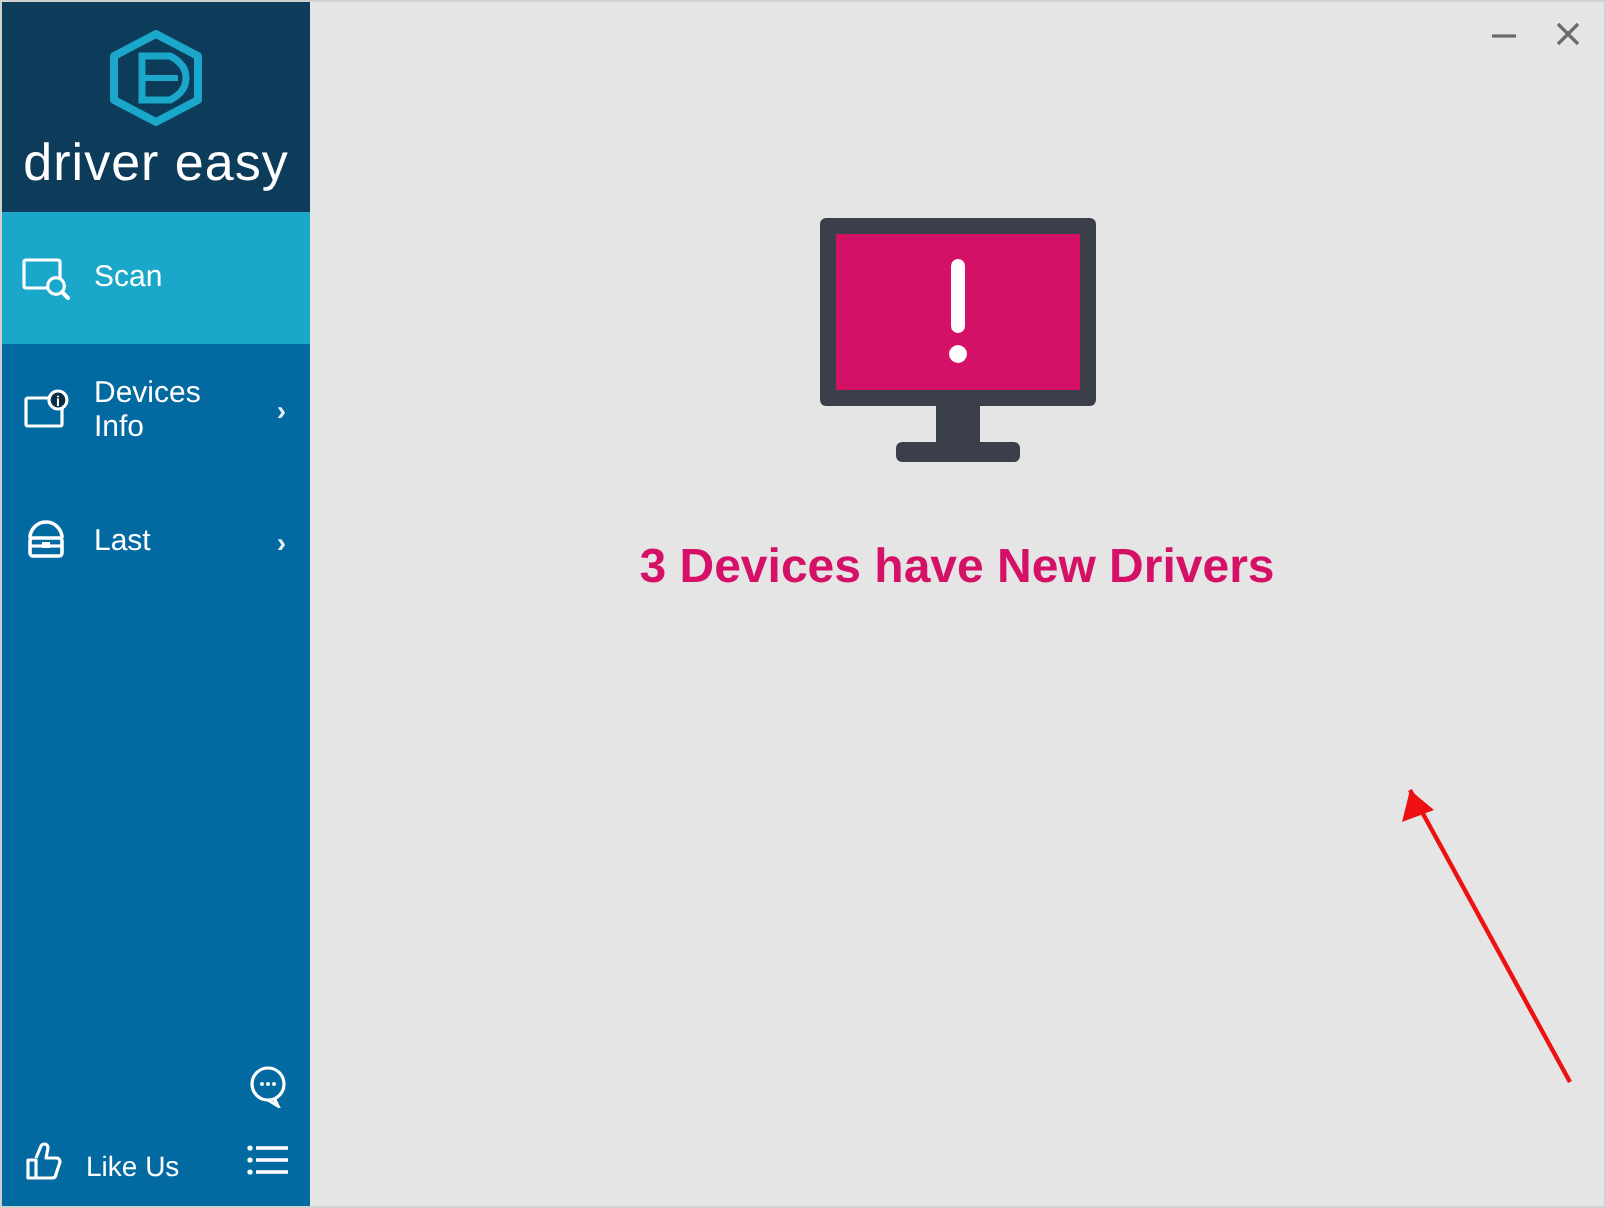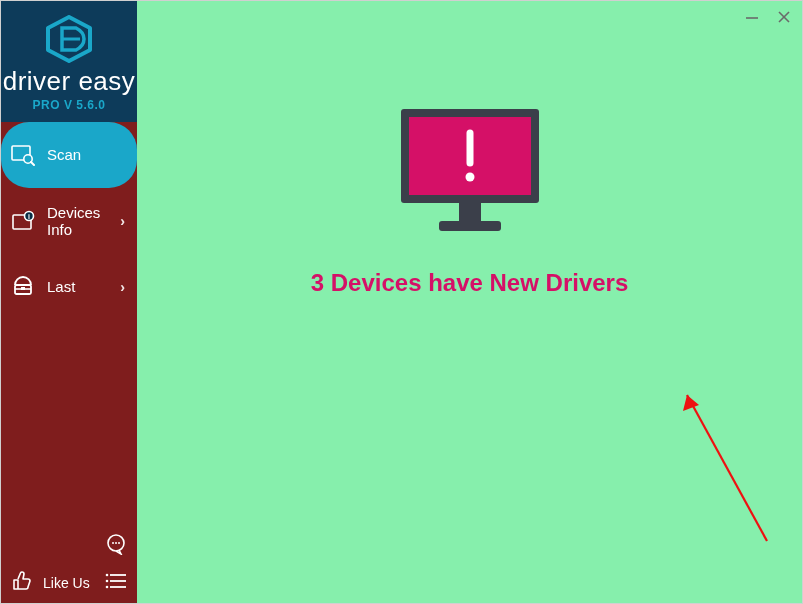--- a/index.html
+++ b/index.html
@@ -1,34 +1,34 @@
 <!DOCTYPE html>
 <html><head>
 <meta charset="utf-8">
 <style>
   * { margin: 0; padding: 0; box-sizing: border-box; font-family: Arial, Helvetica, sans-serif; }
   body { width: 803px; height: 604px; overflow: hidden; background: #f5f5f5; }
   .app { display: flex; width: 803px; height: 604px; border: 1px solid #d0d0d0; background: #fff; }
   
-  .sidebar { width: 136px; background: #7f1d1d; display: flex; flex-direction: column; color: #fff; }
+  .sidebar { width: 154px; background: #0369a1; display: flex; flex-direction: column; color: #fff; }
   .brand { background: #0d3b5a; padding: 14px 0 10px; text-align: center; }
   .brand svg { display: block; margin: 0 auto 4px; }
   .brand-name { font-family: 'Trebuchet MS', sans-serif; font-size: 26px; font-weight: 400; color: #fff; letter-spacing: .5px; line-height: 1.1; }
   .brand-sub { color: #1aa7c9; font-size: 12px; font-weight: bold; margin-top: 2px; letter-spacing: .5px; }
 
   .nav { flex: 1; }
-  .nav-item { display: flex; align-items: center; gap: 12px; height: 66px; padding: 0 8px 0 10px; cursor: pointer; position: relative; font-size: 15px; border-radius: 28px; }
+  .nav-item { display: flex; align-items: center; gap: 12px; height: 66px; padding: 0 8px 0 10px; cursor: pointer; position: relative; font-size: 15px; }
   .nav-item.active { background: #1aa7c9; }
   .nav-item .icon-slot { width: 24px; display: flex; justify-content: center; }
   .nav-item .label { flex: 1; }
   .chev { font-weight: bold; opacity: .9; margin-right: 4px; font-size: 14px; }
   .bottom-row { display: flex; align-items: flex-end; }
   .likeus-wrap { display:flex; align-items:center; gap:10px; flex:1; cursor:pointer; padding-left:10px; height:40px;}
   
-  .main { flex: 1; position: relative; background: #86efac; }
+  .main { flex: 1; position: relative; background: #e5e5e5; }
   .winctrl { position: absolute; top: 6px; right: 8px; display: flex; gap: 12px; }
   .winctrl span { width: 20px; height: 20px; display:flex; align-items:center; justify-content:center; color:#6a6a6a; font-size:18px; cursor:pointer; font-family: Arial; }
   
   .content { display:flex; flex-direction:column; align-items:center; padding-top:104px; }
   .monitor { position: relative; }
   .headline { color:#d51067; font-weight:bold; font-size:24px; margin-top:28px; }
   .subline { color:#555; font-size:13px; margin-top:10px; }
   .scan-btn { margin-top:40px; width:320px; height:78px; border:none; border-radius:40px; background: linear-gradient(#a5de00, #87c900); box-shadow: 0 4px 0 rgba(110,165,0,.6); display:flex; align-items:center; justify-content:center; gap:20px; cursor:pointer; }
   .scan-btn .txt { font-weight:bold; font-size:26px; color:#082c1e; font-style:italic; }
   
@@ -39,21 +39,20 @@
 
 <div class="app">
   <div class="sidebar">
     <div class="brand">
       <svg width="50" height="48" viewBox="0 0 50 48">
         <polygon points="25,2 46,13 46,35 25,46 4,35 4,13" fill="none" stroke="#1aa7c9" stroke-width="4" stroke-linejoin="round"></polygon>
         <path d="M18 13 L32 13 Q40 17 40 24 Q40 31 32 35 L18 35 Z" fill="none" stroke="#1aa7c9" stroke-width="3.5"></path>
         <line x1="18" y1="24" x2="36" y2="24" stroke="#1aa7c9" stroke-width="3"></line>
       </svg>
       <div class="brand-name">driver easy</div>
-      <div class="brand-sub">PRO V 5.6.0</div>
     </div>
 
     <div class="nav">
       <div class="nav-item active">
         <span class="icon-slot">
           <svg width="24" height="22" viewBox="0 0 24 22">
               <rect x="1" y="2" width="18" height="14" rx="1" fill="none" stroke="#fff" stroke-width="1.6"></rect>
               <circle cx="17" cy="15" r="4.2" fill="#1aa7c9" stroke="#fff" stroke-width="1.6"></circle>
               <line x1="20" y1="18" x2="23" y2="21" stroke="#fff" stroke-width="2" stroke-linecap="round"></line>
             </svg>

